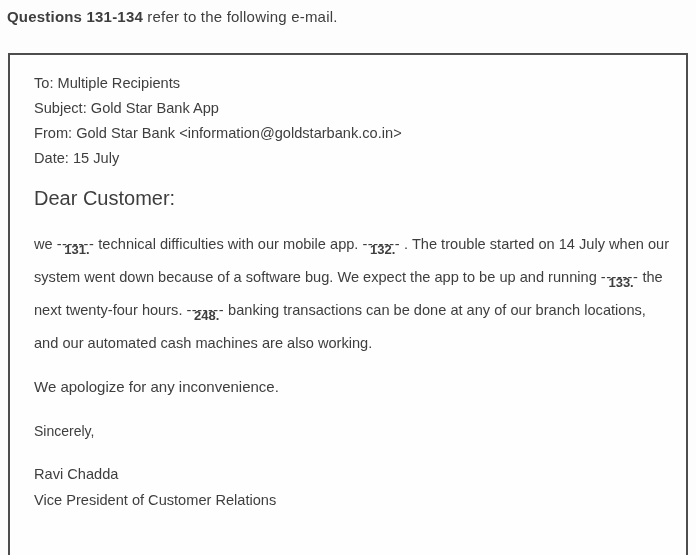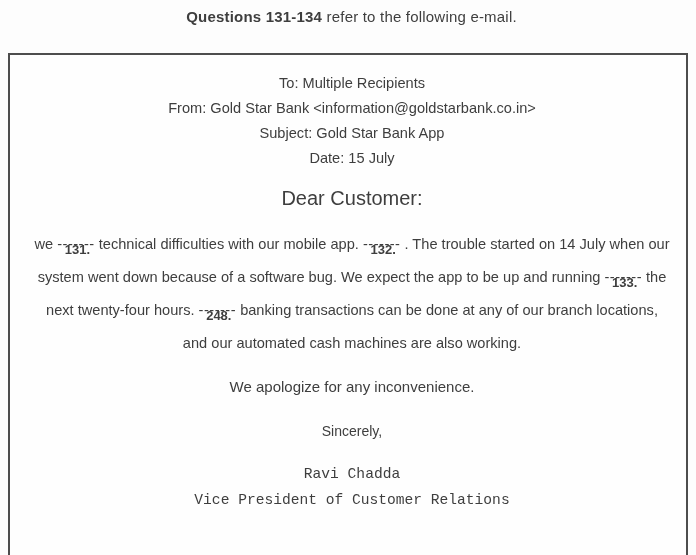--- a/index.html
+++ b/index.html
@@ -1,20 +1,20 @@
 <!DOCTYPE html>
 <html style="--text: #3e3e3e; --border: #4d4d4d; --page-bg: #fdfdfd;"><head>
 <meta charset="utf-8">
 <style>
   :root {
     --text: #3e3e3e;
     --border: #4d4d4d;
     --page-bg: #fdfdfd;
   }
-  * { margin: 0; padding: 0; box-sizing: border-box; text-align: center; }
+  * { margin: 0; padding: 0; box-sizing: border-box; }
   html, body {
     width: 696px;
     background: var(--page-bg);
     font-family: "Liberation Sans", sans-serif;
     color: var(--text);
   }
   .page {
     width: 696px;
     height: 555px;
     padding-top: 6px;
@@ -76,38 +76,37 @@
   }
   .closing {
     margin-top: 20px;
     font-size: 14px;
     line-height: 25px;
   }
   .signature { margin-top: 17px; }
   .signature .sig-line {
     font-size: 14.6px;
     line-height: 26px;
-    font-family: Liberation Mono, monospace;
   }
 </style>
 </head>
 <body>
 
 <div class="page">
 
   <div class="page-title">
     <span class="t-bold">Questions 131-134</span><span> refer to the following e-mail.</span>
   </div>
 
   <div class="email-box">
 
     <div class="email-header">
         <div class="header-line">To: Multiple Recipients</div>
+        <div class="header-line">Subject: Gold Star Bank App</div>
         <div class="header-line">From: Gold Star Bank &lt;information@goldstarbank.co.in&gt;</div>
-        <div class="header-line">Subject: Gold Star Bank App</div>
         <div class="header-line">Date: 15 July</div>
       </div>
 
     <div class="salutation">Dear Customer:</div>
 
     <div class="email-body">
         <div class="body-line"><span class="text-run">we </span><span class="blank"><span class="dashes">-------</span><span class="blank-num">131.</span></span><span class="text-run"> technical difficulties with our mobile app. </span><span class="blank"><span class="dashes">-------</span><span class="blank-num">132.</span></span><span class="text-run"> . The trouble started on 14 July when our</span></div>
         <div class="body-line"><span class="text-run">system went down because of a software bug. We expect the app to be up and running </span><span class="blank"><span class="dashes">-------</span><span class="blank-num">133.</span></span><span class="text-run"> the</span></div>
         <div class="body-line"><span class="text-run">next twenty-four hours. </span><span class="blank"><span class="dashes">-------</span><span class="blank-num">248.</span></span><span class="text-run"> banking transactions can be done at any of our branch locations,</span></div>
         <div class="body-line"><span class="text-run">and our automated cash machines are also working.</span></div>

